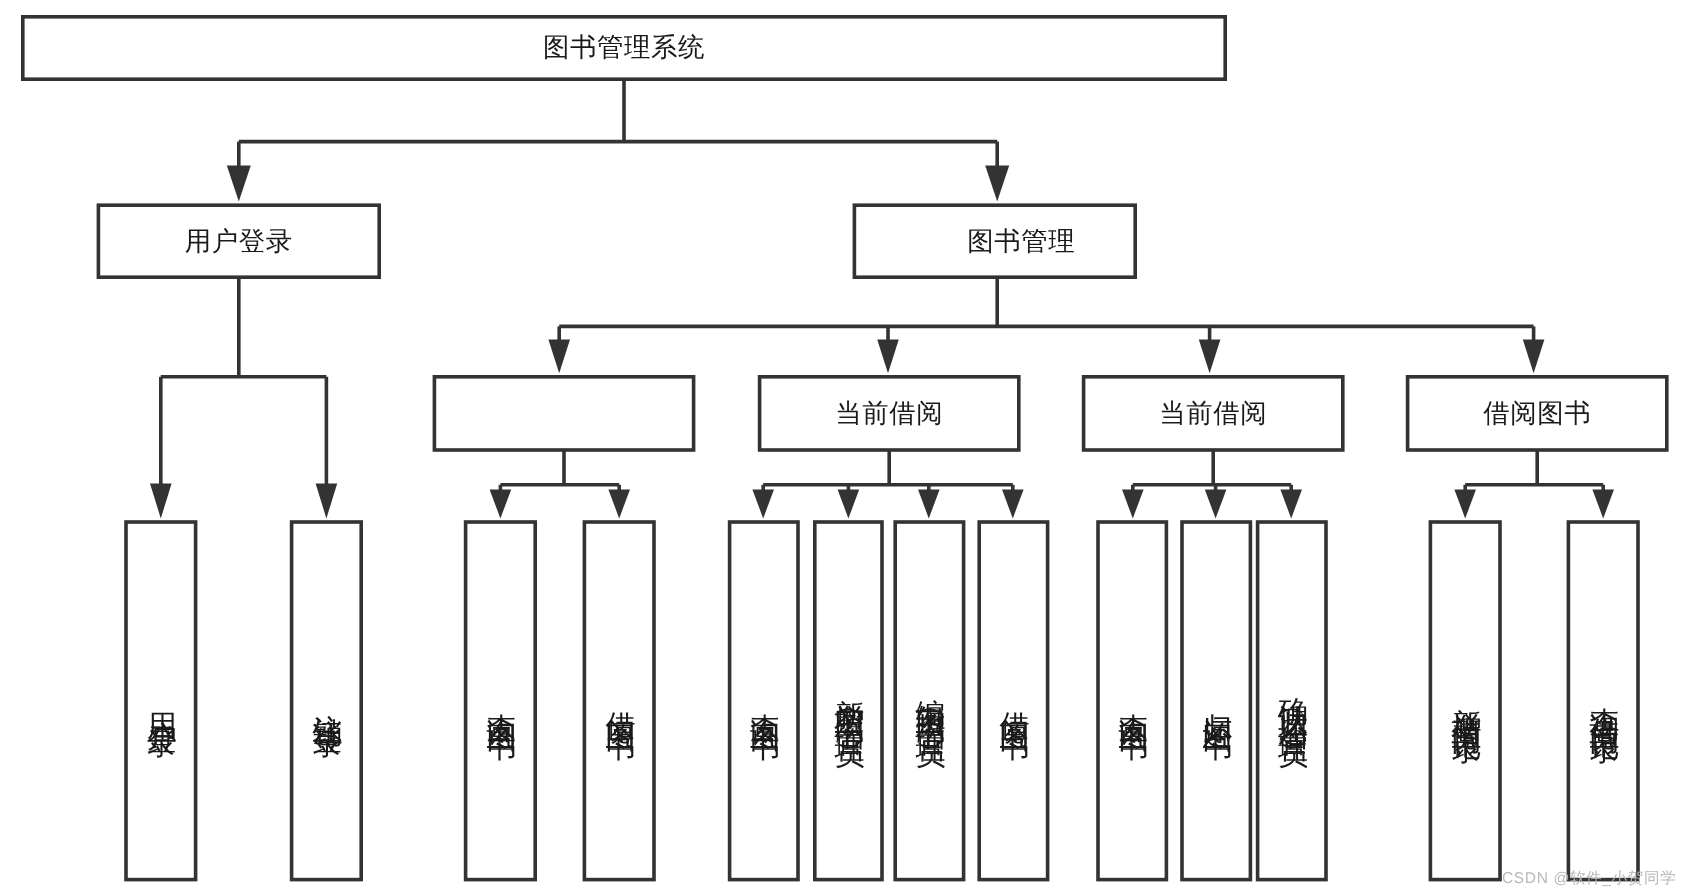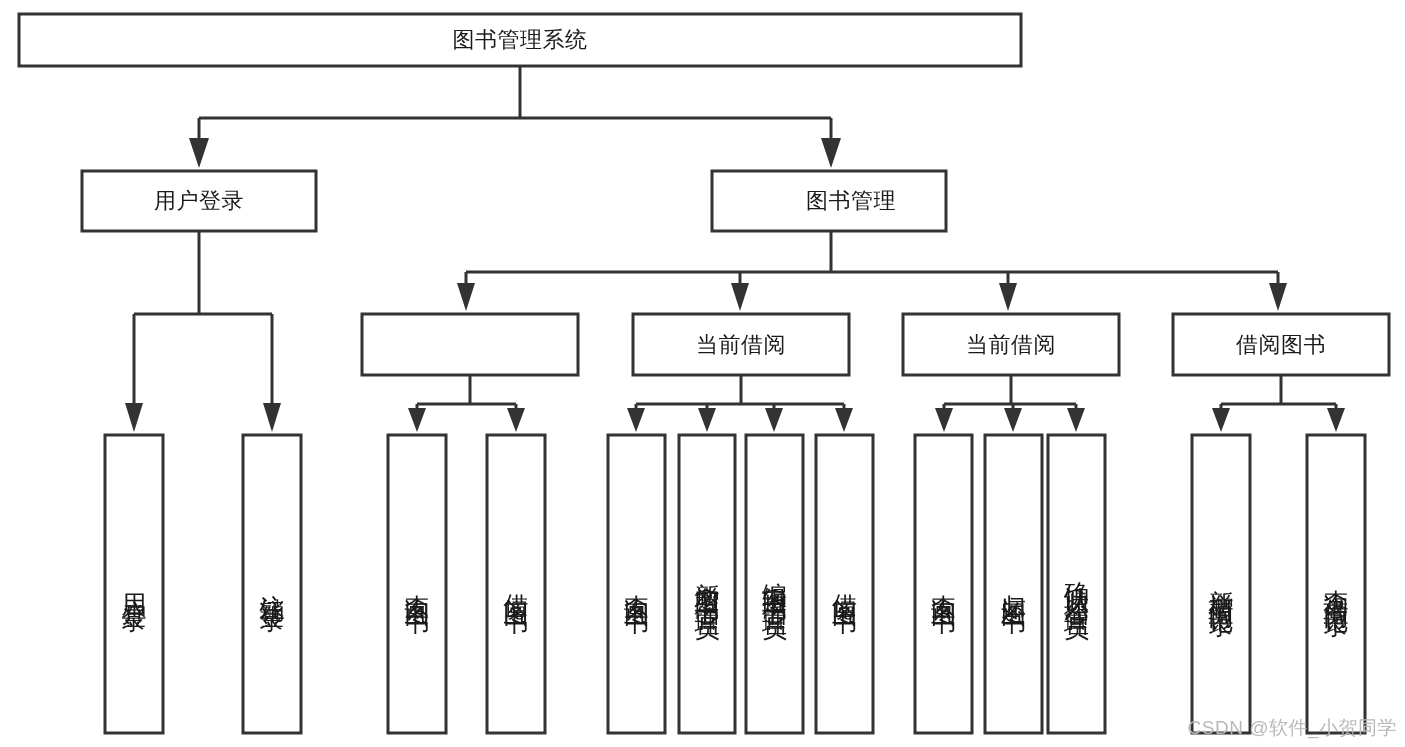--- a/index.html
+++ b/index.html
@@ -61,21 +61,21 @@
     text-orientation: upright;
     font-size: 25px;
     letter-spacing: 5px;
     line-height: 1;
     white-space: nowrap;
   }
   .watermark {
     position: absolute;
     right: 8px;
     bottom: 6px;
-    font-size: 19px;
+    font-size: 13px;
     color: #b8b8b8;
     font-family: "Liberation Sans", "DejaVu Sans", sans-serif;
     white-space: nowrap;
     letter-spacing: 0.5px;
   }
 </style>
 </head>
 <body>
 
 <div id="diagram-root">

